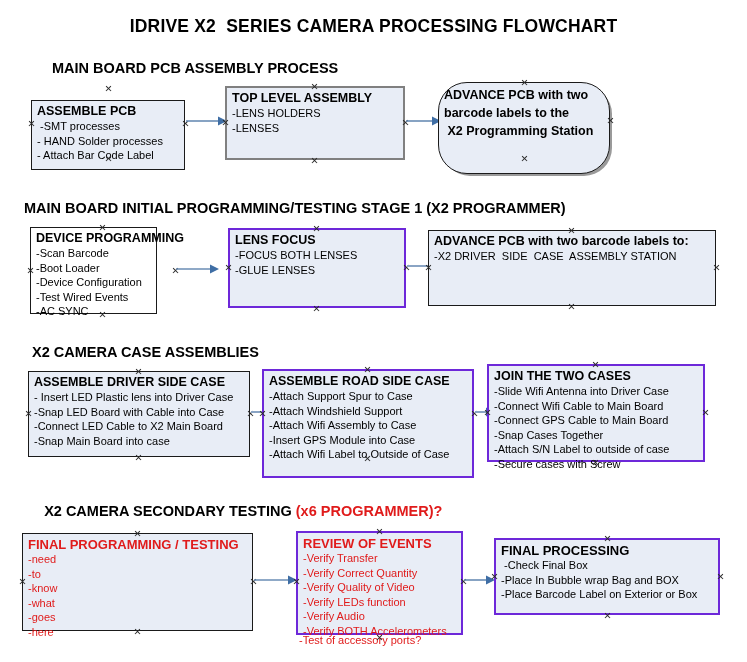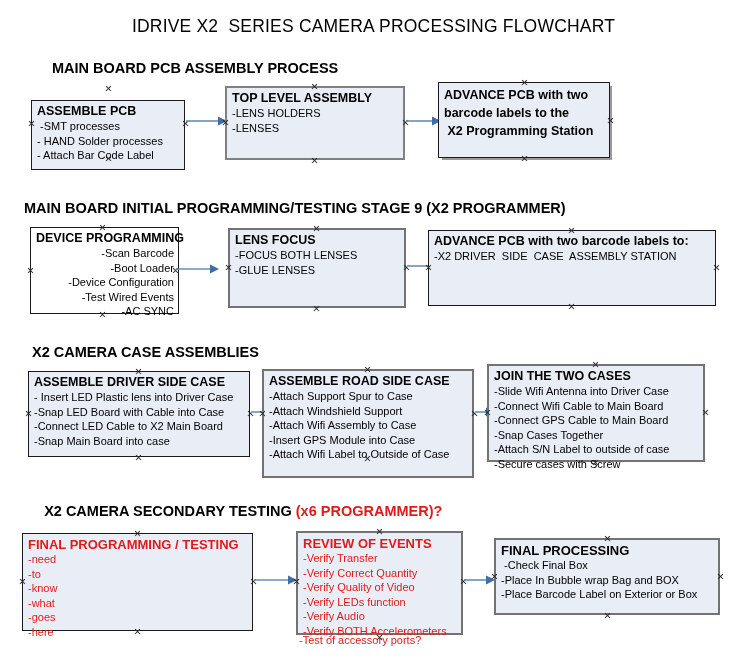--- a/index.html
+++ b/index.html
@@ -22,21 +22,21 @@
     height: 662px;
   }
   .abs { position: absolute; }
 
   
   .main-title {
     left: 0; top: 16px;
     width: 747px;
     text-align: center;
     font-size: 17.5px;
-    font-weight: normal;
+    font-weight: bold;
     letter-spacing: 0.2px;
     white-space: pre;
   }
   .section-title {
     font-size: 14.5px;
     font-weight: bold;
     white-space: pre;
     letter-spacing: 0px;
   }
   .sec-red { color: #e01b1b; }
@@ -44,21 +44,21 @@
   
   .box {
     box-sizing: border-box;
     background: #e8edf6;
     border: 1.5px solid #1a1a1a;
     padding: 3px 4px 2px 5px;
     overflow: visible;
   }
   .box.white  { background: #ffffff; }
   .box.gray   { border: 2.5px solid #808080; }
-  .box.grayth { border: 2px solid #737373; }
+  .box.grayth { border: 2px solid #6d28d9; }
   .box.shadow { box-shadow: 3px 3px 0 -1px #9a9a9a; }
 
   .box-title {
     font-size: 12.5px;
     font-weight: bold;
     line-height: 15px;
     white-space: pre;
     margin-bottom: 0px;
   }
   .box-title.big { font-size: 13px; }
@@ -136,32 +136,32 @@
   <div class="abs handle" style="left:311px; top:83px;"></div>
   <div class="abs handle" style="left:311px; top:157px;"></div>
   <div class="abs handle" style="left:222px; top:119px;"></div>
   <div class="abs handle" style="left:402px; top:119px;"></div>
 
   <svg class="abs arrow-svg" style="left:406px; top:115px;" width="36" height="12">
     <line x1="0" y1="6" x2="26" y2="6" stroke="#6a8cb5" stroke-width="1.6"></line>
     <polygon points="26,1.5 35,6 26,10.5" fill="#3f6ea5"></polygon>
   </svg>
 
-  <div class="abs box shadow" style="left:438px; top:82px; width:172px; height:76px;">
+  <div class="abs box shadow" style="left:438px; top:82px; width:172px; height:92px;border-radius:29px;">
     <div class="multi-title-line">ADVANCE PCB with two</div>
     <div class="multi-title-line">barcode labels to the</div>
     <div class="multi-title-line"> X2 Programming Station</div>
   </div>
   <div class="abs handle" style="left:521px; top:79px;"></div>
   <div class="abs handle" style="left:521px; top:155px;"></div>
   <div class="abs handle" style="left:607px; top:117px;"></div>
 
-  <div class="abs section-title" style="left:24px; top:200px;">MAIN BOARD INITIAL PROGRAMMING/TESTING STAGE 9 (X2 PROGRAMMER)</div>
-
-  <div class="abs box white" style="left:30px; top:227px; width:149px; height:87px;text-align:right;">
+  <div class="abs section-title" style="left:24px; top:200px;">MAIN BOARD INITIAL PROGRAMMING/TESTING STAGE 1 (X2 PROGRAMMER)</div>
+
+  <div class="abs box white" style="left:30px; top:227px; width:127px; height:87px;">
     <div class="box-title">DEVICE PROGRAMMING</div>
     <div class="box-line">-Scan Barcode</div>
     <div class="box-line">-Boot Loader</div>
     <div class="box-line">-Device Configuration</div>
     <div class="box-line">-Test Wired Events</div>
     <div class="box-line">-AC SYNC</div>
   </div>
   <div class="abs handle" style="left:99px;  top:224px;"></div>
   <div class="abs handle" style="left:99px;  top:311px;"></div>
   <div class="abs handle" style="left:27px;  top:267px;"></div>

